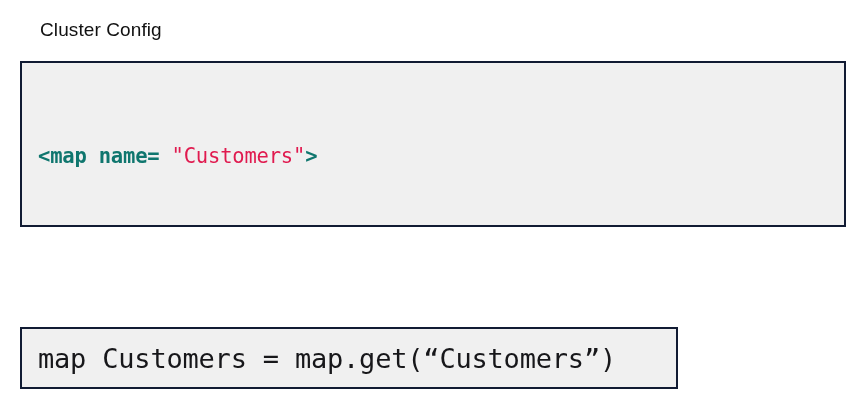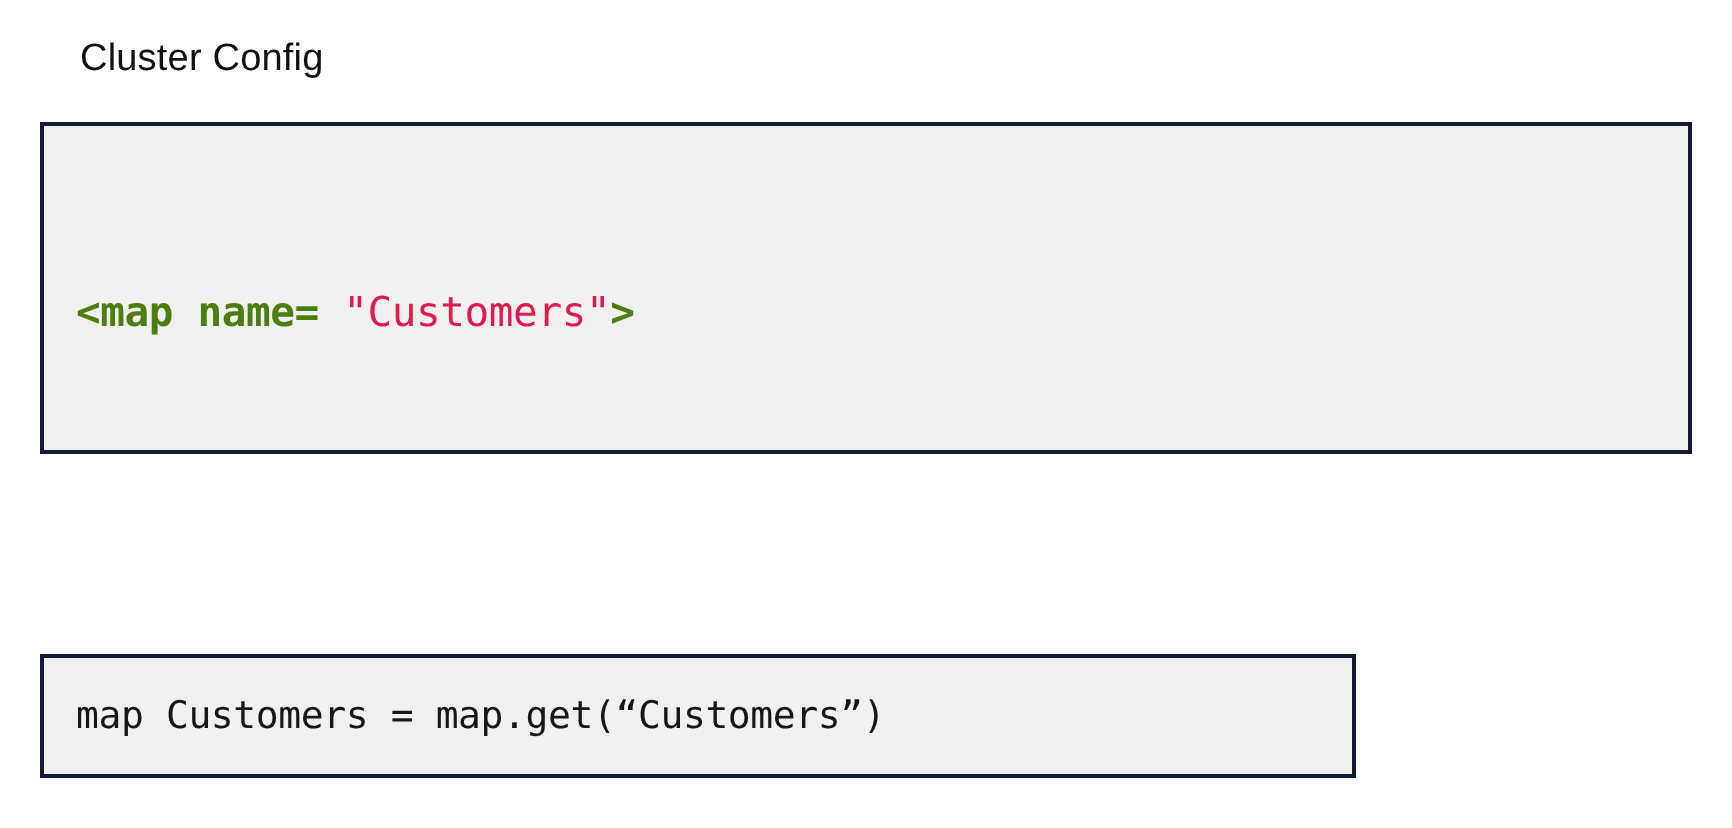--- a/index.html
+++ b/index.html
@@ -56,30 +56,30 @@
     line-height: 31px;
     letter-spacing: -0.2px;
   }
 
   #your-code-code {
     left: 20px;
     top: 327px;
     width: 658px;
     height: 62px;
     padding: 28px 16px;
-    font-size: 19px;
+    font-size: 27px;
     line-height: 31px;
     letter-spacing: -0.2px;
     display: flex;
     align-items: center;
   }
 
   .code-line { display: block; }
 
-  .tok-tag    { color: #4d7c0f; font-weight: bold; }
+  .tok-tag    { color: #0f766e; font-weight: bold; }
   .tok-string { color: #e01a4f; }
   .tok-plain  { color: #17171a; }
 </style>
 </head>
 <body>
 
 <div class="page">
 
   <div class="section-heading" id="heading-cluster-config">Cluster Config</div>
 

